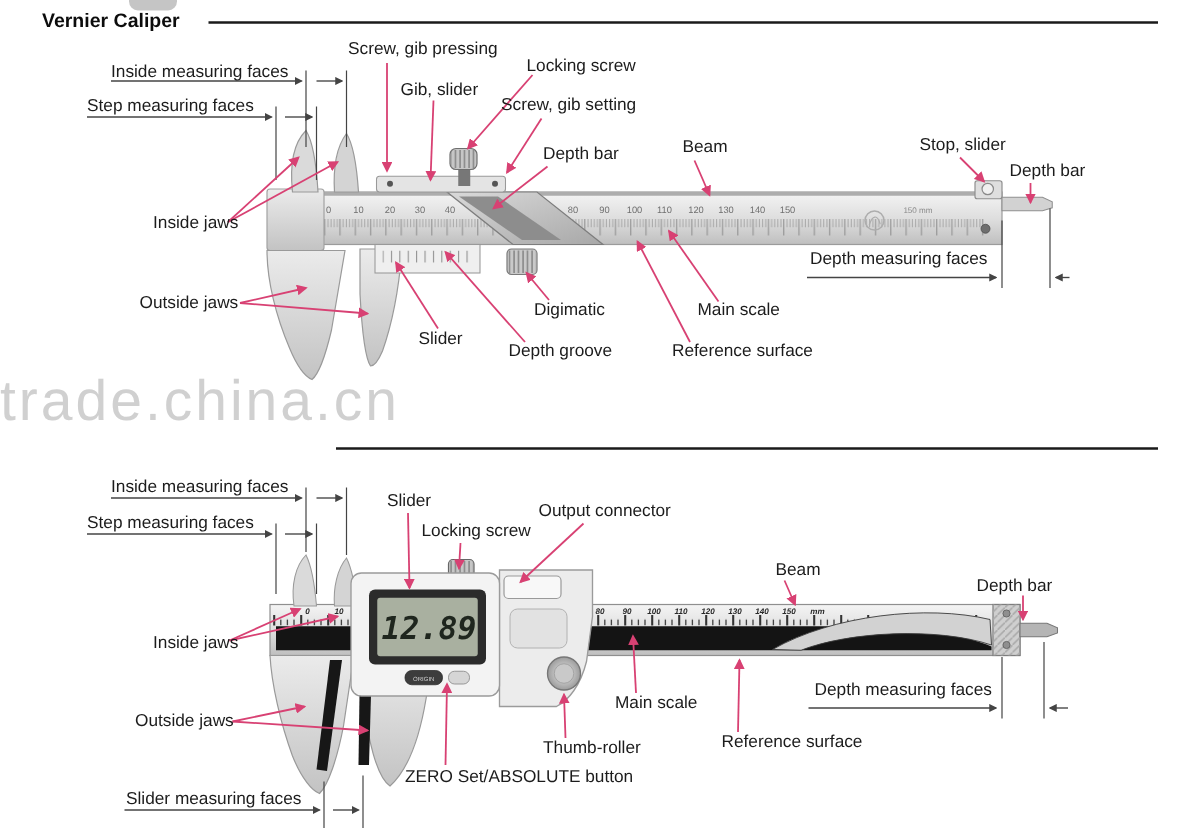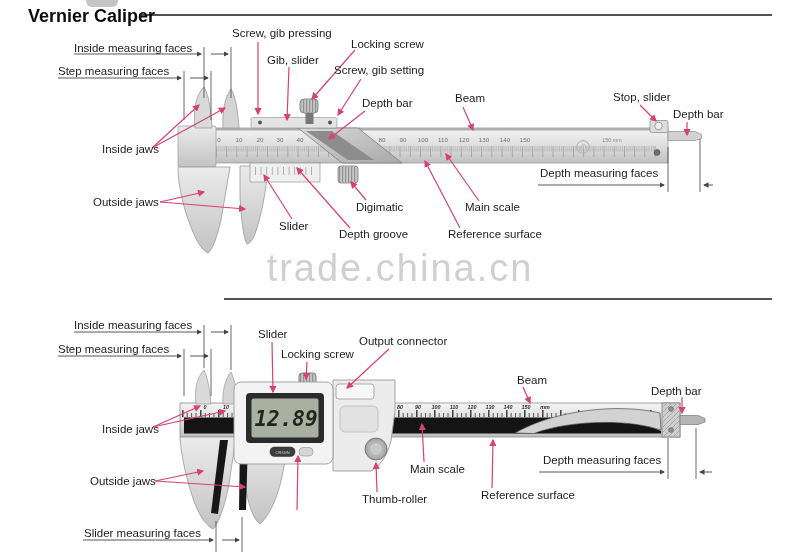--- a/index.html
+++ b/index.html
@@ -1,21 +1,21 @@
 <!DOCTYPE html>
 <html><head>
 <meta charset="utf-8">
 <style>
   html,body{margin:0;padding:0;background:#fff;}
   .canvas{position:relative;width:800px;height:558px;background:#fff;overflow:hidden;
           font-family:"Liberation Sans",sans-serif;}
   svg.base{position:absolute;left:0;top:0;}
-  .ttl{position:absolute;font-size:18px;font-weight:bold;color:#0c0c0c;white-space:nowrap;}
+  .ttl{position:absolute;font-size:13px;font-weight:bold;color:#0c0c0c;white-space:nowrap;}
   .lbl{position:absolute;font-size:11.5px;line-height:13px;color:#1c1c1c;white-space:nowrap;}
-  .wm{position:absolute;left:0;right:0;top:247px;text-align:center;font-size:38px;
+  .wm{position:absolute;left:0;right:0;top:247px;font-size:38px;
       color:#cbcbcb;letter-spacing:2px;opacity:.9;}
   .smudge{position:absolute;left:86px;top:0;width:32px;height:7px;background:#8c8c8c;
       opacity:.5;border-radius:0 0 6px 6px;}
   .s1num{font-size:6.2px;fill:#6f6f6f;font-family:"Liberation Sans",sans-serif;}
   .s2num{font-size:5.4px;font-style:italic;font-weight:bold;fill:#2a2a2a;font-family:"Liberation Sans",sans-serif;}
 </style>
 </head>
 <body>
 
 <div class="canvas">
@@ -268,16 +268,17 @@
 <div class="lbl" style="left:258px;top:328px">Slider</div>
 <div class="lbl" style="left:281px;top:348px">Locking screw</div>
 <div class="lbl" style="left:359px;top:335px">Output connector</div>
 <div class="lbl" style="left:517px;top:374px">Beam</div>
 <div class="lbl" style="left:651px;top:385px">Depth bar</div>
 <div class="lbl" style="left:102px;top:423px">Inside jaws</div>
 <div class="lbl" style="left:90px;top:475px">Outside jaws</div>
 <div class="lbl" style="left:410px;top:463px">Main scale</div>
 <div class="lbl" style="left:481px;top:489px">Reference surface</div>
 <div class="lbl" style="left:362px;top:493px">Thumb-roller</div>
+<div class="lbl" style="left:270px;top:512px">ZERO Set/ABSOLUTE button</div>
 <div class="lbl" style="left:84px;top:527px">Slider measuring faces</div>
 <div class="lbl" style="left:543px;top:454px">Depth measuring faces</div>
 
 </div>
 
 </body></html>

